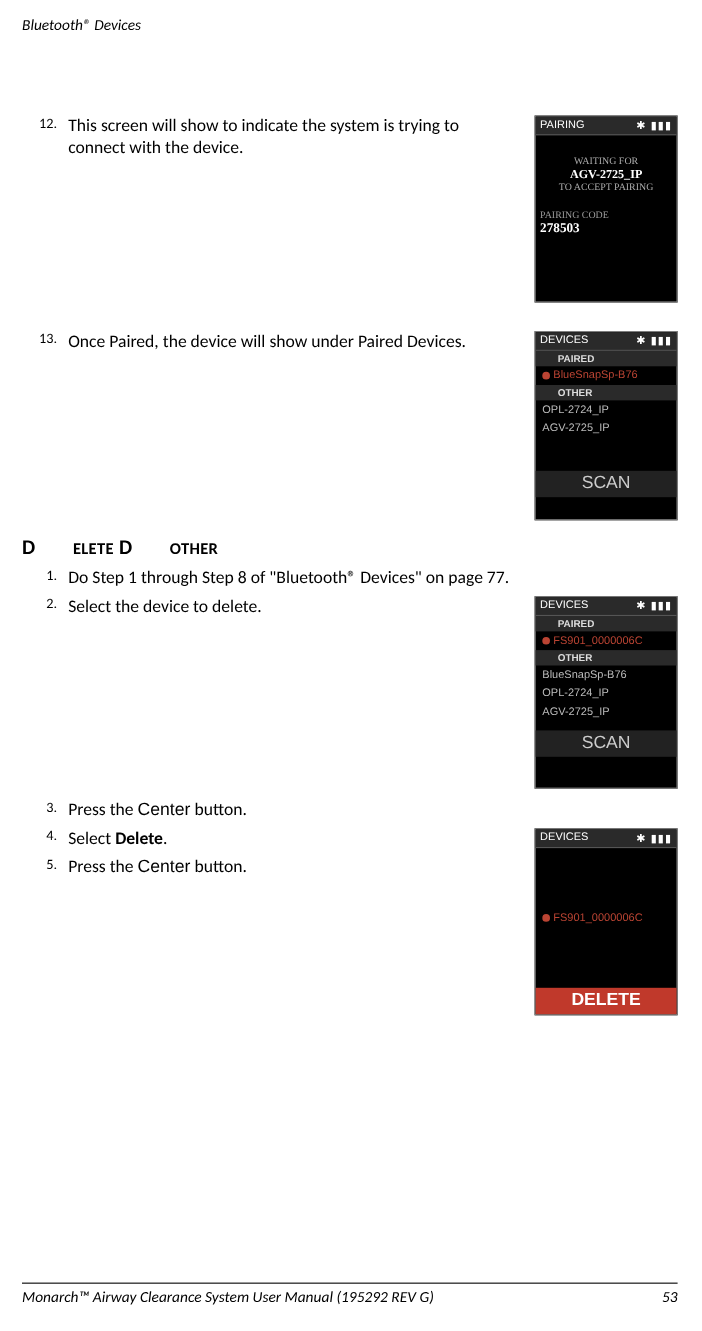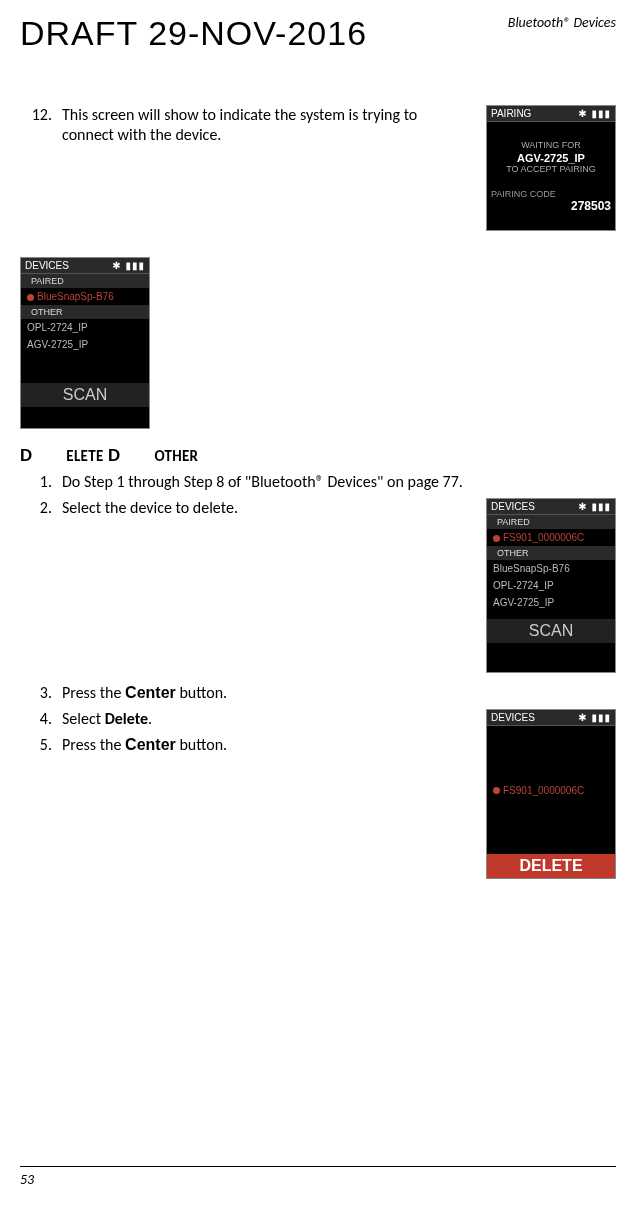--- a/index.html
+++ b/index.html
@@ -31,57 +31,57 @@
   }
   .step-row {
     display: flex;
     align-items: flex-start;
     gap: 10px;
     margin-bottom: 6px;
   }
   .num {
     width: 32px;
     text-align: right;
-    font-size: 16px;
+    font-size: 13px;
     flex: 0 0 32px;
   }
   .txt {
     flex: 1;
     font-size: 16px;
     line-height: 1.25;
     padding-right: 6px;
   }
   .txt .bold { font-weight: 700; }
-  .txt .btn-word { font-weight: 700; font-family: Arial, sans-serif; text-align: right; }
+  .txt .btn-word { font-weight: 400; font-family: Arial, sans-serif; text-align: right; }
   .section-block { display: flex; align-items: flex-start; gap: 8px; }
   .section-text { flex: 1; }
   .screenshot {
     flex: 0 0 130px;
     width: 130px;
     background: #000;
     border: 1px solid #888;
     font-family: Arial, sans-serif;
     color: #fff;
     font-size: 10px;
   }
   .ss-title {
     background: #2a2a2a;
     display:flex;
     justify-content:space-between;
     padding:2px 4px;
     font-size:10px;
     border-bottom:1px solid #555;
   }
   .ss-icons { letter-spacing:1px; }
-  .ss-subhead { background:#2a2a2a; padding:2px 10px; font-size:9px; color:#ddd; }
-  .ss-body { padding:0 4px; }
+  .ss-subhead { background:#2a2a2a; padding:2px 20px; font-size:9px; color:#ddd;font-weight:bold; }
+  .ss-body { padding:0 4px;font-family:Liberation Serif, serif; }
   .wait-line { color:#aaa; font-size:9px; text-align:center; line-height:1.3; }
   .wait-dev  { color:#fff; font-weight:700; font-size:11px; text-align:center; }
   .pc-label { color:#999; font-size:9px; text-align:left; margin-top:14px;}
-  .pc-code  { color:#fff; font-size:12px; text-align:right; font-weight:700;}
+  .pc-code  { color:#fff; font-size:12px; text-align:left; font-weight:700;}
   .dev-item { padding:3px 6px; font-size:10px; color:#bbb; }
   .dev-item.red { color:#b43; }
   .dev-item .dot { display:inline-block; width:7px; height:7px; border-radius:50%; background:#b43; margin-right:3px; vertical-align:middle;}
   .scan-bar, .delete-bar { text-align:center; padding:3px 0; font-size:16px; color:#ccc; background:#222;}
   .delete-bar { background:#c0392b; color:#fff; font-weight:700;}
   .h2 {
     font-size: 19px;
     font-weight: 700;
     margin: 14px 0 6px 0;
     letter-spacing: .3px;
@@ -97,49 +97,54 @@
     display: flex;
     justify-content: space-between;
     font-style: italic;
     font-size: 14px;
   }
 </style>
 </head>
 <body>
 
 <div class="header-row">
-  <div class="draft">DRAFT 29-NOV-2016</div>
   <div class="hdr-right">Bluetooth® Devices</div>
 </div>
 
 <div class="section-block">
   <div class="section-text">
     <div class="step-row">
       <div class="num">12.</div>
       <div class="txt">This screen will show to indicate the system is trying to connect with the device.</div>
     </div>
   </div>
-  <div class="screenshot" style="height:126px;">
+  <div class="screenshot" style="height:170px;">
     <div class="ss-title">
       <span>PAIRING</span>
       <span class="ss-icons">✱ ▮▮▮</span>
     </div>
     <div class="ss-body" style="padding-top:18px;">
       <div class="wait-line">WAITING FOR</div>
       <div class="wait-dev">AGV-2725_IP</div>
       <div class="wait-line">TO ACCEPT PAIRING</div>
       <div class="pc-label">PAIRING CODE</div>
       <div class="pc-code">278503</div>
     </div>
   </div>
 </div>
 
 <div style="height:26px;"></div>
 
 <div class="section-block">
+  <div class="section-text">
+    <div class="step-row">
+      <div class="num">13.</div>
+      <div class="txt">Once Paired, the device will show under Paired Devices.</div>
+    </div>
+  </div>
   <div class="screenshot" style="height:172px;">
     <div class="ss-title">
       <span>DEVICES</span>
       <span class="ss-icons">✱ ▮▮▮</span>
     </div>
     <div class="ss-subhead">PAIRED</div>
     <div class="dev-item red"><span class="dot"></span><span>BlueSnapSp-B76</span></div>
     <div class="ss-subhead">OTHER</div>
     <div class="dev-item">OPL-2724_IP</div>
     <div class="dev-item">AGV-2725_IP</div>
@@ -210,14 +215,15 @@
       <span class="ss-icons">✱ ▮▮▮</span>
     </div>
     <div style="flex:1; display:flex; align-items:center;">
       <div class="dev-item red" style="width:100%;"><span class="dot"></span><span>FS901_0000006C</span></div>
     </div>
     <div class="delete-bar">DELETE</div>
   </div>
 </div>
 
 <div class="footer">
+  <span>Monarch™ Airway Clearance System User Manual (195292 REV G)</span>
   <span>53</span>
 </div>
 
 </body></html>

